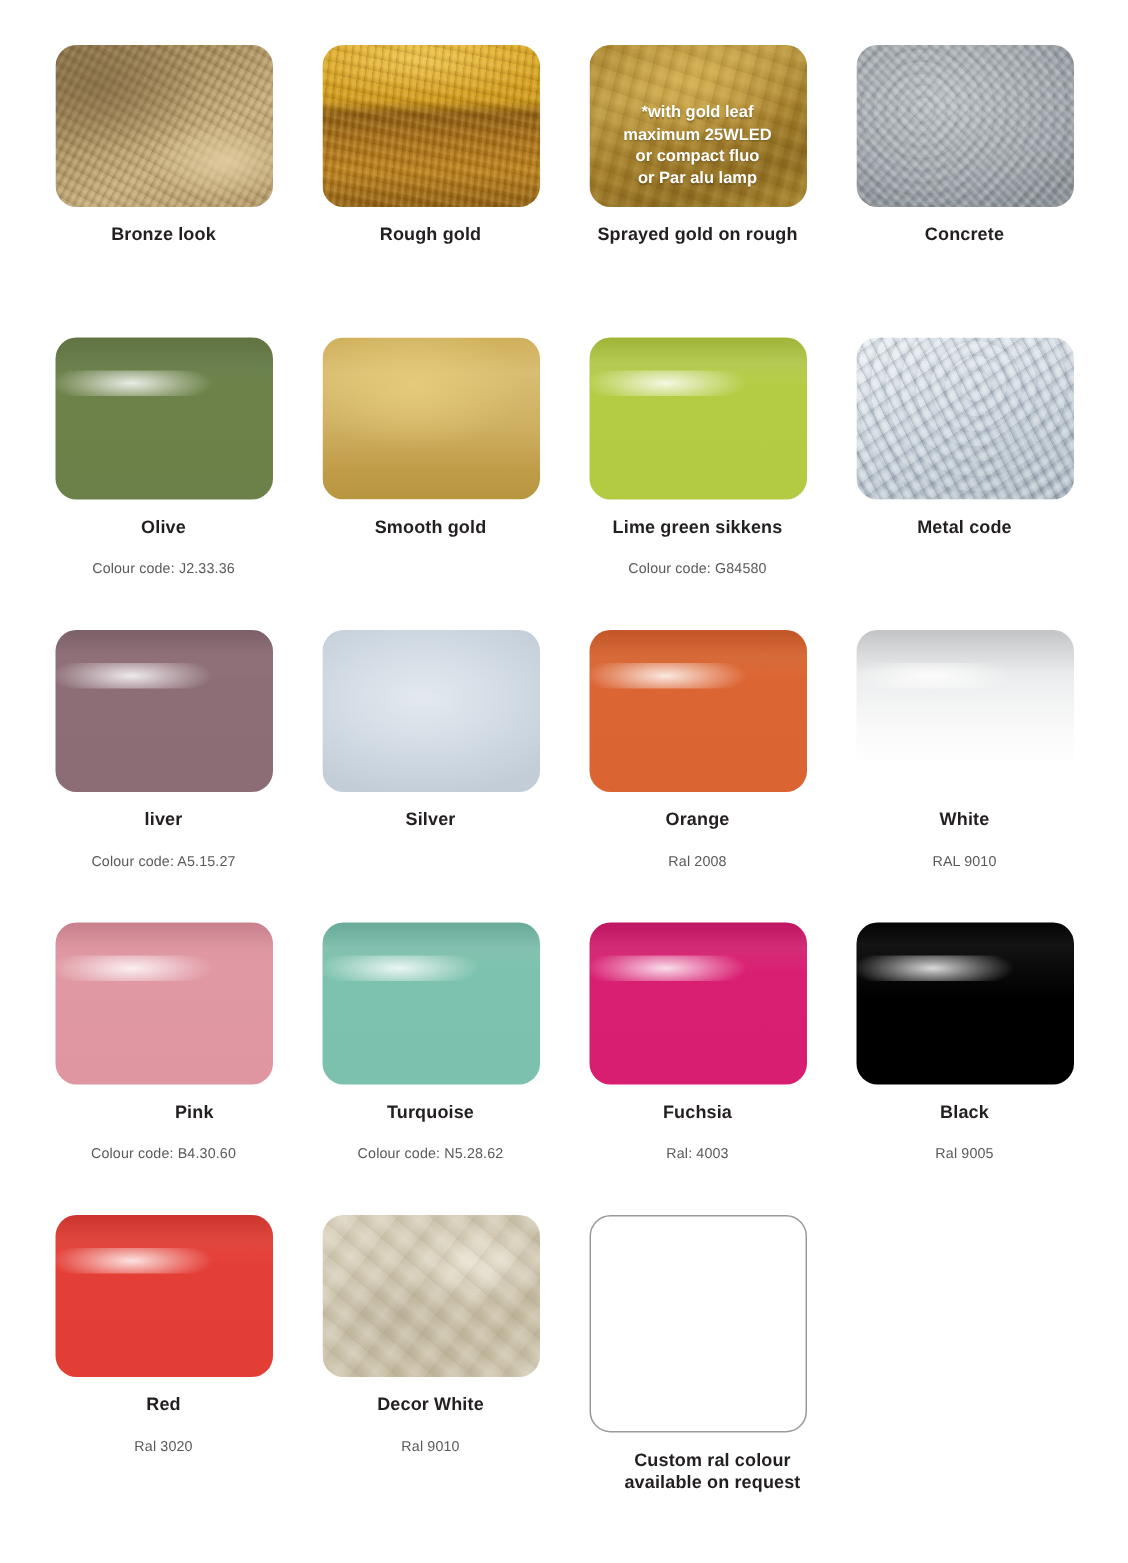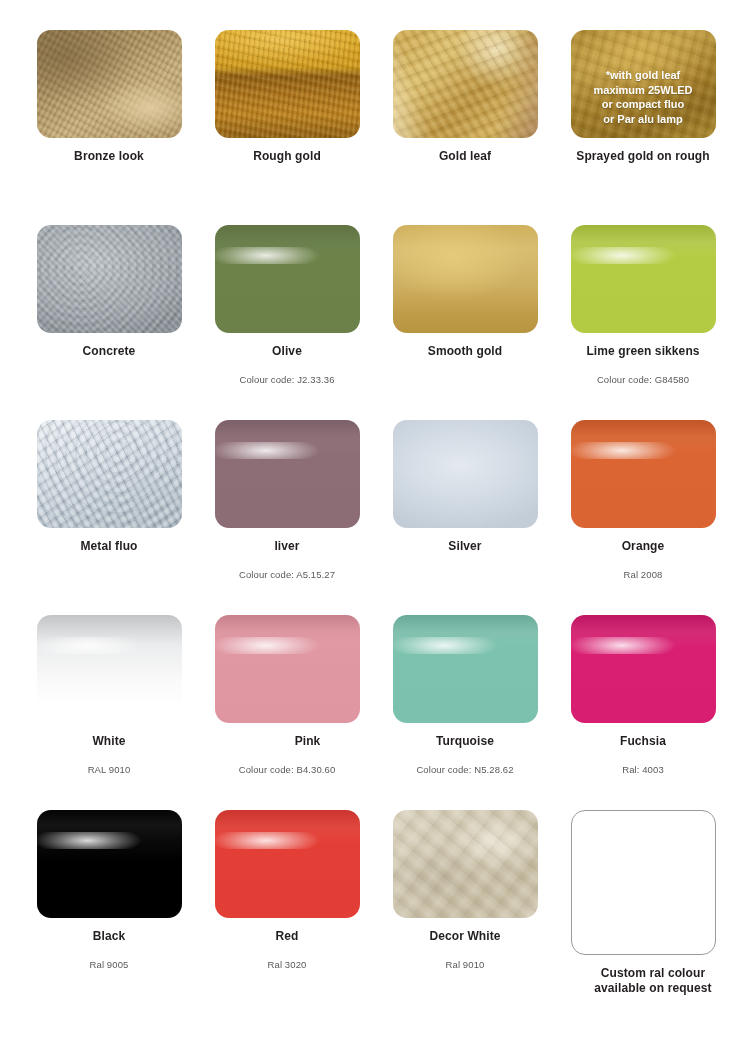--- a/index.html
+++ b/index.html
@@ -185,24 +185,20 @@
   <div class="grid" id="swatch-grid">
       <div class="cell">
         <div class="swatch fill-bronze"></div>
         <div class="label" style="white-space: pre-line;">Bronze look</div>
       </div>
       <div class="cell">
         <div class="swatch fill-roughgold"></div>
         <div class="label" style="white-space: pre-line;">Rough gold</div>
       </div>
       <div class="cell">
-        <div class="swatch fill-goldleaf"></div>
-        <div class="label" style="white-space: pre-line;">Gold leaf</div>
-      </div>
-      <div class="cell">
         <div class="swatch fill-sprayedgold">
           <div class="overlay-note">*with gold leaf
 maximum 25WLED
 or compact fluo
 or Par alu lamp</div>
         </div>
         <div class="label" style="white-space: pre-line;">Sprayed gold on rough</div>
       </div>
       <div class="cell">
         <div class="swatch fill-concrete"></div>
@@ -217,21 +213,21 @@
         <div class="swatch fill-smoothgold"></div>
         <div class="label" style="white-space: pre-line;">Smooth gold</div>
       </div>
       <div class="cell">
         <div class="swatch fill-lime gloss"></div>
         <div class="label" style="white-space: pre-line;">Lime green sikkens</div>
         <div class="sublabel">Colour code: G84580</div>
       </div>
       <div class="cell">
         <div class="swatch fill-metallook"></div>
-        <div class="label" style="white-space: pre-line;">Metal fluo</div>
+        <div class="label" style="white-space: pre-line;">Metal code</div>
       </div>
       <div class="cell">
         <div class="swatch fill-liver gloss"></div>
         <div class="label" style="white-space: pre-line;">liver</div>
         <div class="sublabel">Colour code: A5.15.27</div>
       </div>
       <div class="cell">
         <div class="swatch fill-silver"></div>
         <div class="label" style="white-space: pre-line;">Silver</div>
       </div>

